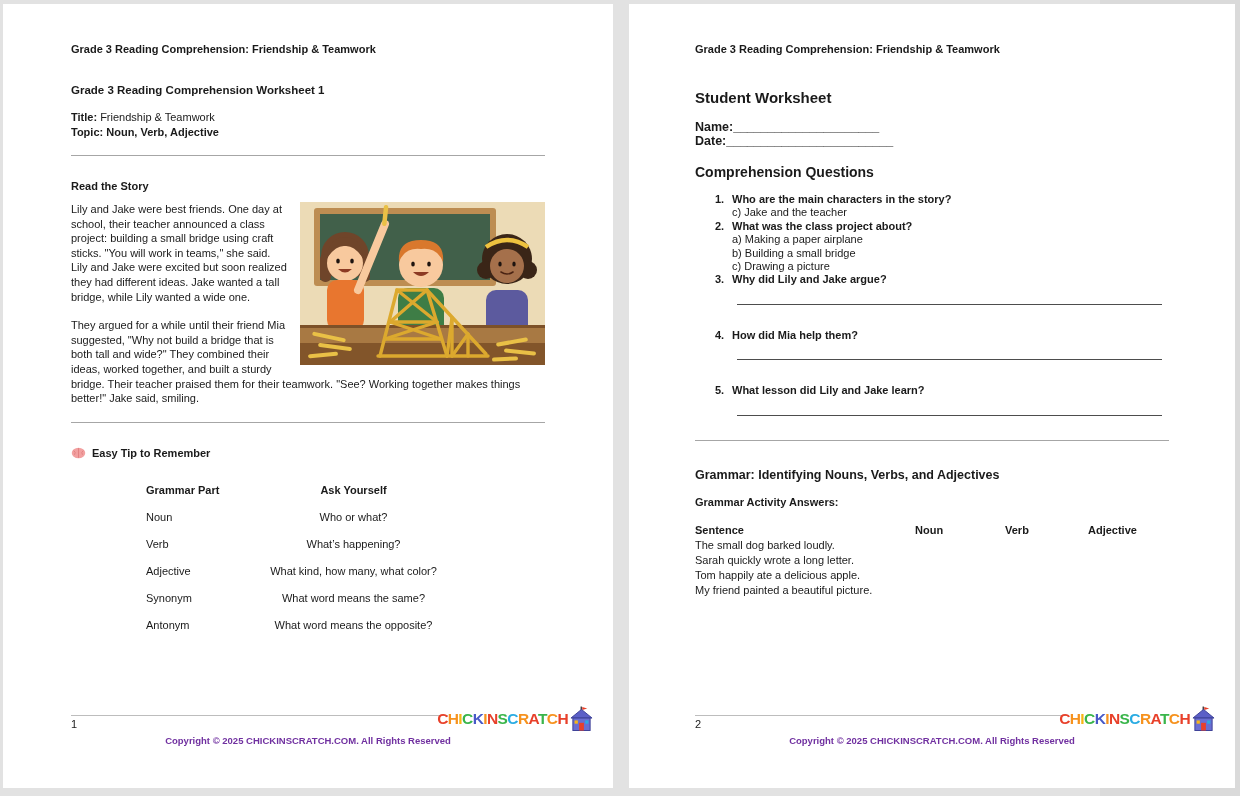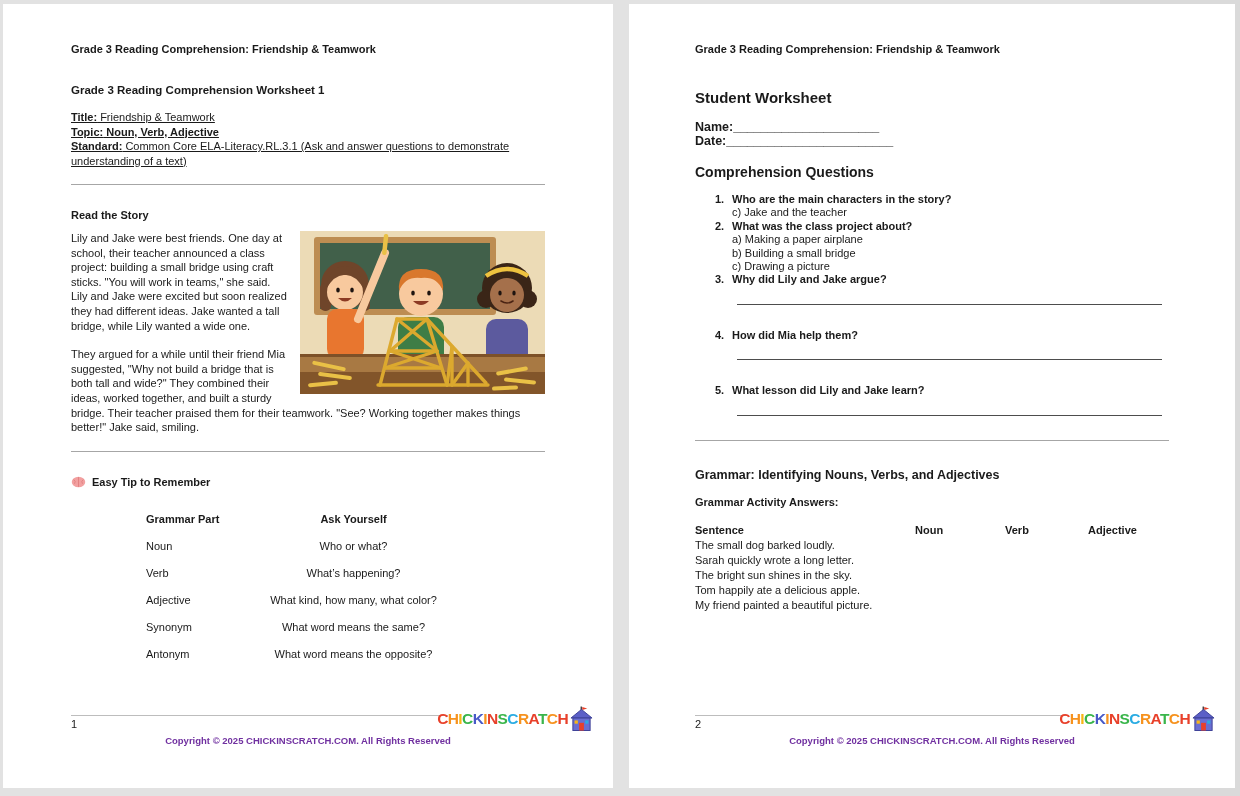--- a/index.html
+++ b/index.html
@@ -7,21 +7,21 @@
   body { background:#dadada; font-family:"Liberation Sans", sans-serif; color:#1a1a1a; }
   .canvas { position:relative; width:1100px; height:796px; background:#e2e2e2; }
   .page { position:absolute; top:4px; height:784px; background:#ffffff; }
   .page1 { left:3px;   width:610px; }
   .page2 { left:629px; width:606px; }
   .content1 { padding:0 68px; }
   .content2 { padding:0 66px; }
 
   .doc-header { margin-top:38px; font-size:11px; font-weight:bold; line-height:14px; }
   .ws-title   { margin-top:27px; font-size:11.5px; font-weight:bold; line-height:15px; }
-  .meta       { margin-top:12px; font-size:11px; line-height:14.5px;text-decoration:underline; }
+  .meta       { margin-top:12px; font-size:11px; line-height:14.5px; }
   .meta b     { font-weight:bold; }
   .rule       { border:none; border-top:1px solid #a6a6a6; margin-top:16px; }
   .rule.r2    { margin-top:14px; }
   .read-story { margin-top:24px; font-size:11px; font-weight:bold; }
   .story      { margin-top:10px; font-size:11px; line-height:14.6px; min-height:206px; }
   .story-img  { float:right; width:245px; height:163px; margin-left:13px; margin-bottom:5px; }
   .story p + p { margin-top:14px; }
 
   .tip-head   { margin-top:24px; font-size:11px; font-weight:bold; display:flex; align-items:center; gap:6px; }
   .gtable1    { margin-top:25px; margin-left:75px; font-size:11px; }
@@ -68,21 +68,20 @@
 <div class="canvas">
 
   <div class="page page1">
     <div class="content1">
       <div class="doc-header">Grade 3 Reading Comprehension: Friendship &amp; Teamwork</div>
       <div class="ws-title">Grade 3 Reading Comprehension Worksheet 1</div>
 
       <div class="meta">
         <div><b>Title:</b><span> Friendship &amp; Teamwork</span></div>
         <div><b>Topic:</b><b> Noun, Verb, Adjective</b></div>
-        <div><b>Standard:</b><span> Common Core ELA-Literacy.RL.3.1 (Ask and answer questions to demonstrate understanding of a text)</span></div>
       </div>
 
       <hr class="rule">
 
       <div class="read-story">Read the Story</div>
 
       <div class="story">
         <svg class="story-img" viewBox="0 0 245 163" preserveAspectRatio="none">
 
           <rect x="0" y="0" width="245" height="163" fill="#ecdbb6"></rect>
@@ -261,23 +260,20 @@
           <div class="v">Verb</div>
           <div class="a">Adjective</div>
         </div>
         <div class="row">
             <div class="s">The small dog barked loudly.</div>
           </div>
         <div class="row">
             <div class="s">Sarah quickly wrote a long letter.</div>
           </div>
         <div class="row">
-            <div class="s">The bright sun shines in the sky.</div>
-          </div>
-        <div class="row">
             <div class="s">Tom happily ate a delicious apple.</div>
           </div>
         <div class="row">
             <div class="s">My friend painted a beautiful picture.</div>
           </div>
       </div>
     </div>
 
     <div class="f-rule"></div>
     <div class="f-num">2</div>

